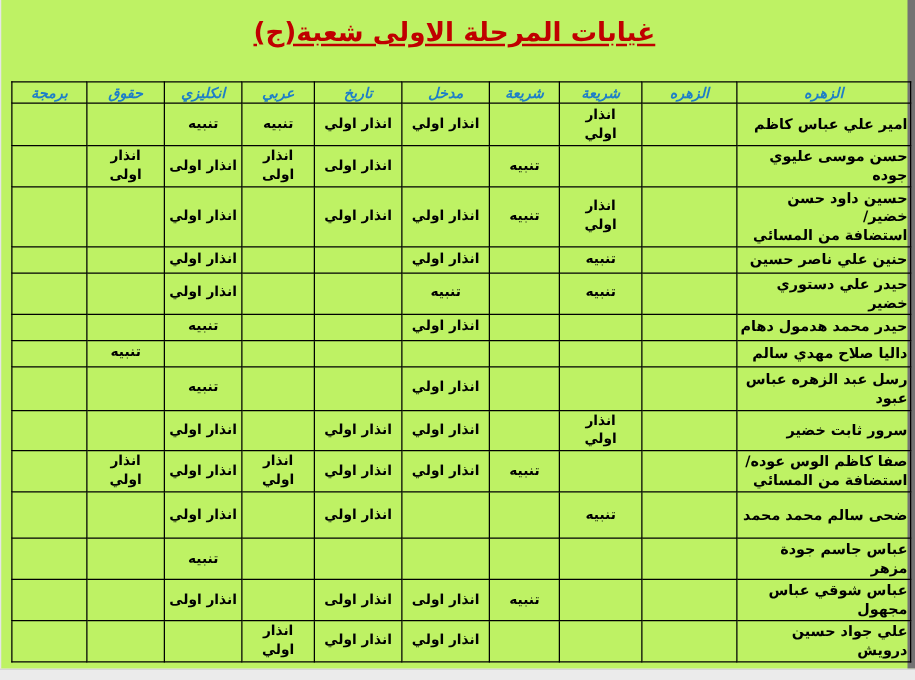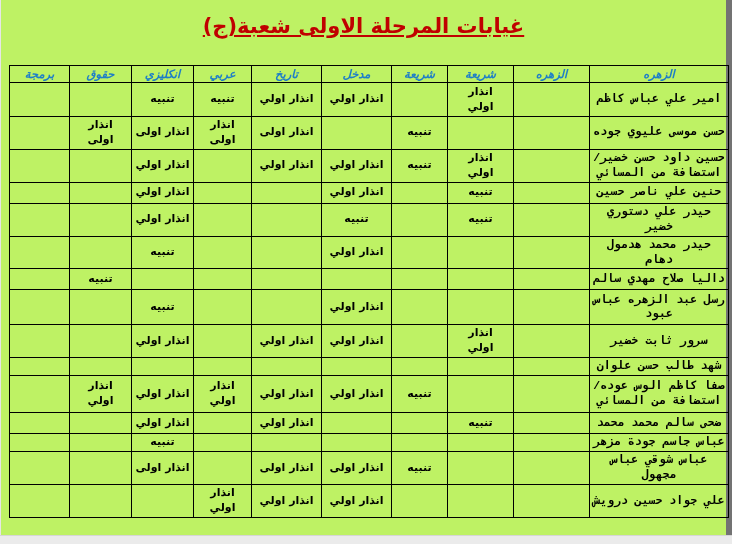--- a/index.html
+++ b/index.html
@@ -40,24 +40,23 @@
     color:#1E7EC8;font-size:11.5px;text-align:center;
     direction:rtl;height:12px;white-space:nowrap;font-style:italic;
   }
   td.val{
     font-size:11px;line-height:1.35;color:#000;
     text-align:center;direction:rtl;white-space:nowrap;
   }
   td.val.wrap{ white-space:normal; word-spacing:600px; }
   td.name{
     font-size:11.5px;line-height:1.3;color:#000;
-    direction:rtl;text-align:center;
+    direction:rtl;text-align:right;
     padding-left:5px;padding-right:5px;
     white-space:pre-line;
-    font-family:Liberation Mono, monospace;
   }
   
   tbody tr:nth-child(1) td{height:31px;}
   tbody tr:nth-child(2) td{height:28px;}
   tbody tr:nth-child(3) td{height:30px;}
   tbody tr:nth-child(4) td{height:18px;}
   tbody tr:nth-child(5) td{height:19px;}
   tbody tr:nth-child(6) td{height:18px;}
   tbody tr:nth-child(7) td{height:18px;}
   tbody tr:nth-child(8) td{height:32px;}
@@ -210,32 +209,20 @@
           <td class="val wrap"></td>
           <td class="val">انذار اولي</td>
           <td class="val">انذار اولي</td>
           <td class="val"></td>
           <td class="val wrap">انذار اولي</td>
           <td class="val"></td>
           <td class="name">سرور ثابت خضير</td>
         </tr>
         <tr>
           <td class="val"></td>
-          <td class="val wrap"></td>
-          <td class="val"></td>
-          <td class="val wrap"></td>
-          <td class="val"></td>
-          <td class="val"></td>
-          <td class="val"></td>
-          <td class="val wrap"></td>
-          <td class="val"></td>
-          <td class="name">شهد طالب حسن علوان</td>
-        </tr>
-        <tr>
-          <td class="val"></td>
           <td class="val wrap">انذار اولي</td>
           <td class="val">انذار اولي</td>
           <td class="val wrap">انذار اولي</td>
           <td class="val">انذار اولي</td>
           <td class="val">انذار اولي</td>
           <td class="val">تنبيه</td>
           <td class="val wrap"></td>
           <td class="val"></td>
           <td class="name">صفا كاظم الوس عوده/
 استضافة من المسائي</td>

